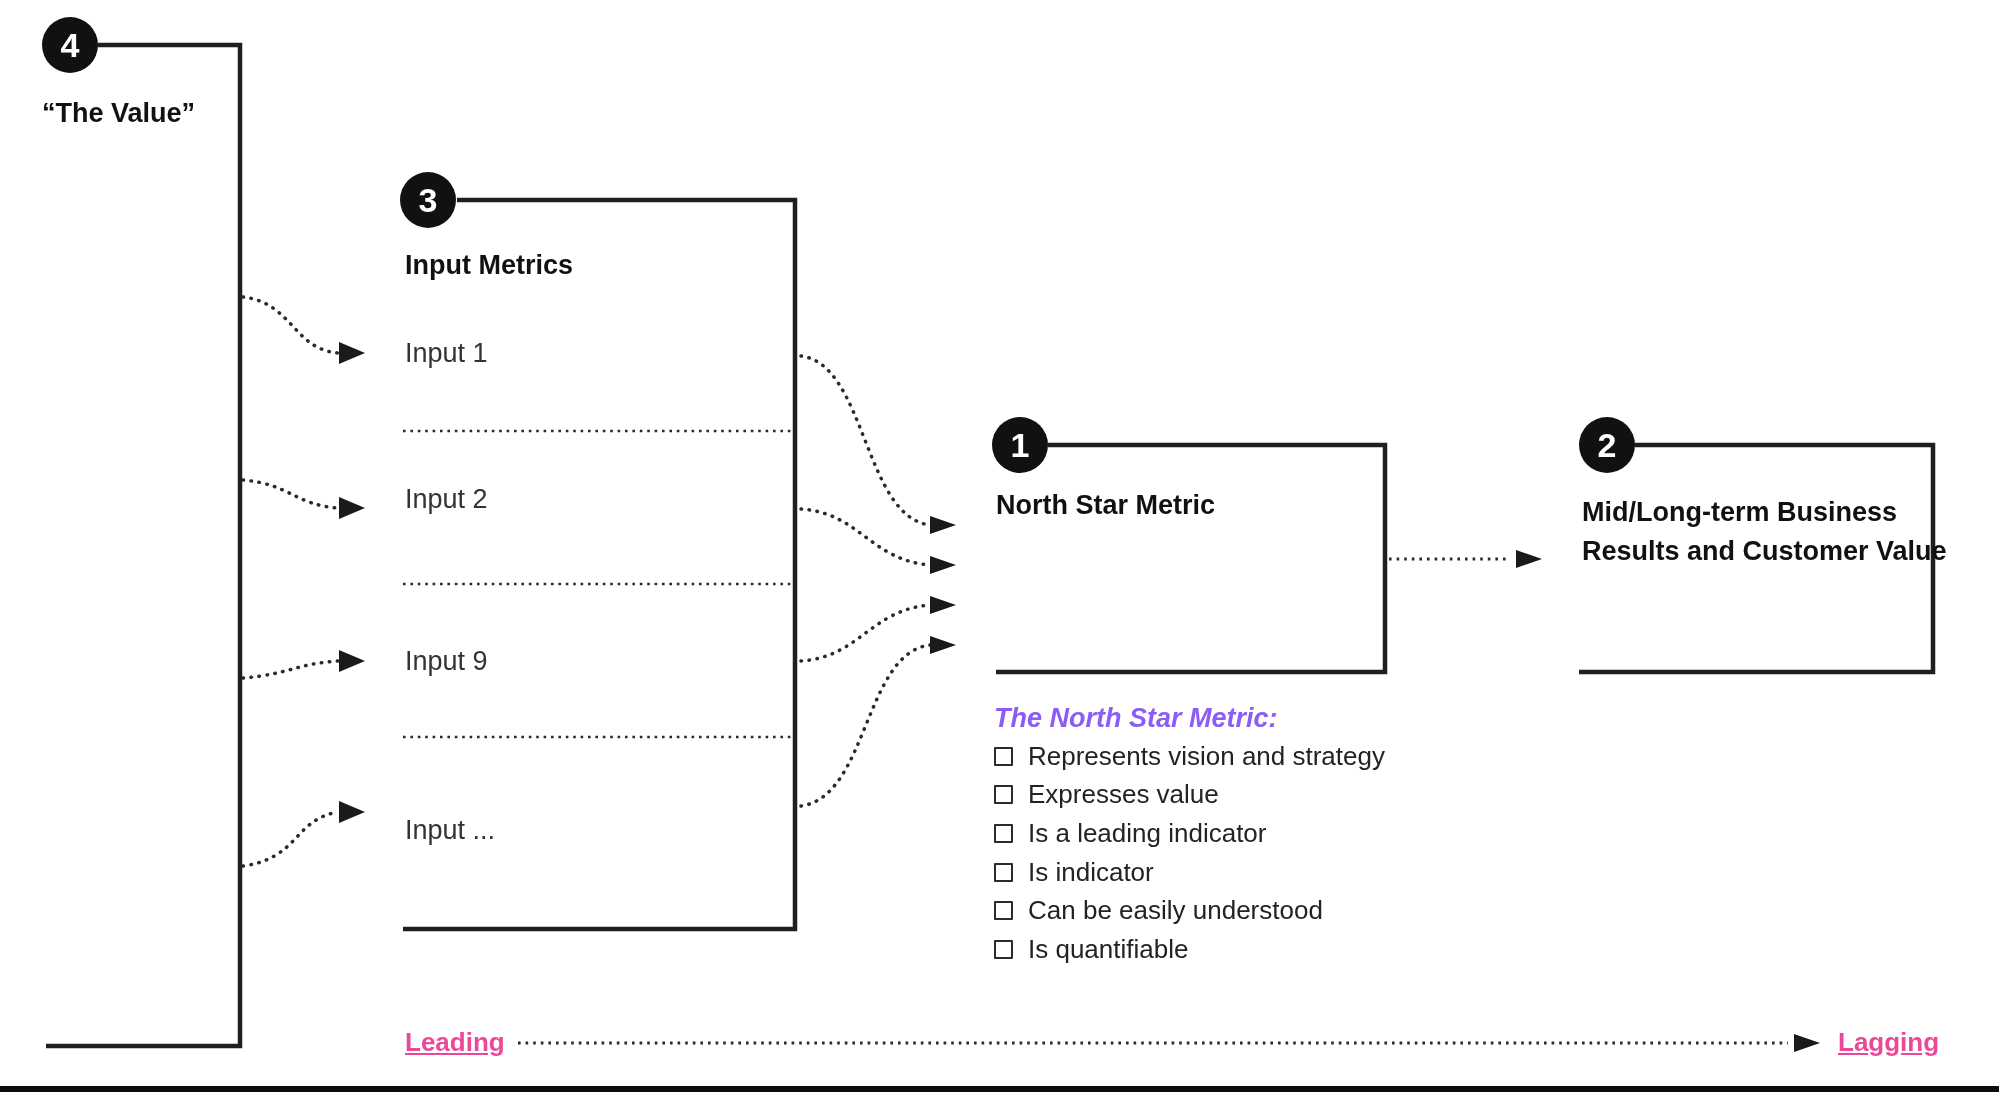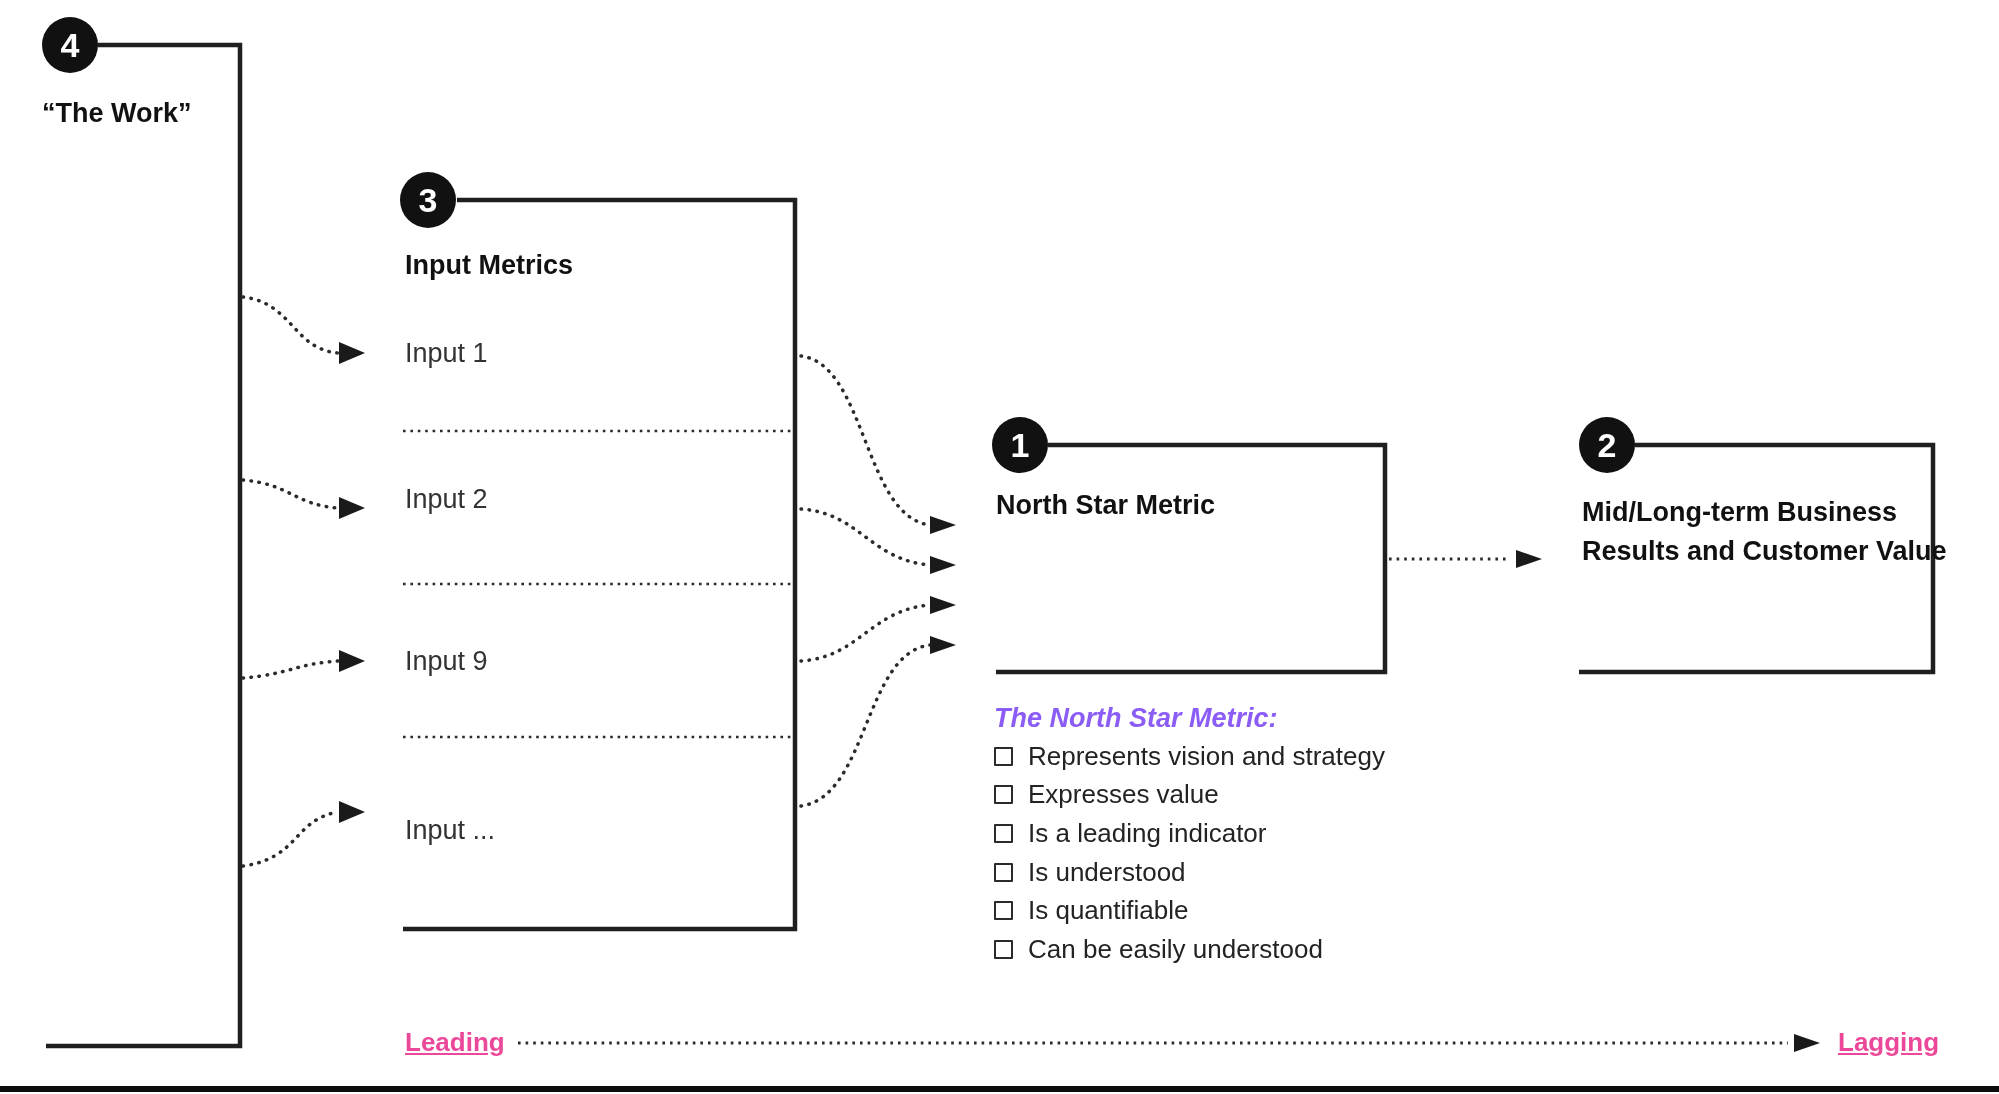--- a/index.html
+++ b/index.html
@@ -81,21 +81,21 @@
       <path d="M1542,559 L1516,550 L1516,568 Z"></path>
       <path d="M1820,1043 L1794,1034 L1794,1052 Z"></path>
     </g>
   </svg>
 
   <div class="badge" style="left:42px;top:17px;">4</div>
   <div class="badge" style="left:400px;top:172px;">3</div>
   <div class="badge" style="left:992px;top:417px;">1</div>
   <div class="badge" style="left:1579px;top:417px;">2</div>
 
-  <div class="abs heading" style="left:42px;top:94px;">“The Work”</div>
+  <div class="abs heading" style="left:42px;top:94px;">“The Value”</div>
 
   <div class="abs heading" style="left:405px;top:246px;">Input Metrics</div>
 
   <div class="abs plain-label" style="left:405px;top:334px;">Input 1</div>
   <div class="abs plain-label" style="left:405px;top:480px;">Input 2</div>
   <div class="abs plain-label" style="left:405px;top:642px;">Input 9</div>
   <div class="abs plain-label" style="left:405px;top:799px;margin-top:12px;">Input ...</div>
 
   <div class="abs heading" style="left:996px;top:486px;">North Star Metric</div>
 
@@ -113,29 +113,29 @@
     <div class="check-row">
       <span class="checkbox"></span>
       <span class="check-label">Expresses value</span>
     </div>
     <div class="check-row">
       <span class="checkbox"></span>
       <span class="check-label">Is a leading indicator</span>
     </div>
     <div class="check-row">
       <span class="checkbox"></span>
-      <span class="check-label">Is understood</span>
+      <span class="check-label">Is indicator</span>
+    </div>
+    <div class="check-row">
+      <span class="checkbox"></span>
+      <span class="check-label">Can be easily understood</span>
     </div>
     <div class="check-row">
       <span class="checkbox"></span>
       <span class="check-label">Is quantifiable</span>
-    </div>
-    <div class="check-row">
-      <span class="checkbox"></span>
-      <span class="check-label">Can be easily understood</span>
     </div>
   </div>
 
   <div class="abs axis-label" style="left:405px;top:1023px;">Leading</div>
   <div class="abs axis-label" style="left:1838px;top:1023px;">Lagging</div>
 
   <div id="bottom-rule"></div>
 
 </div>
 

